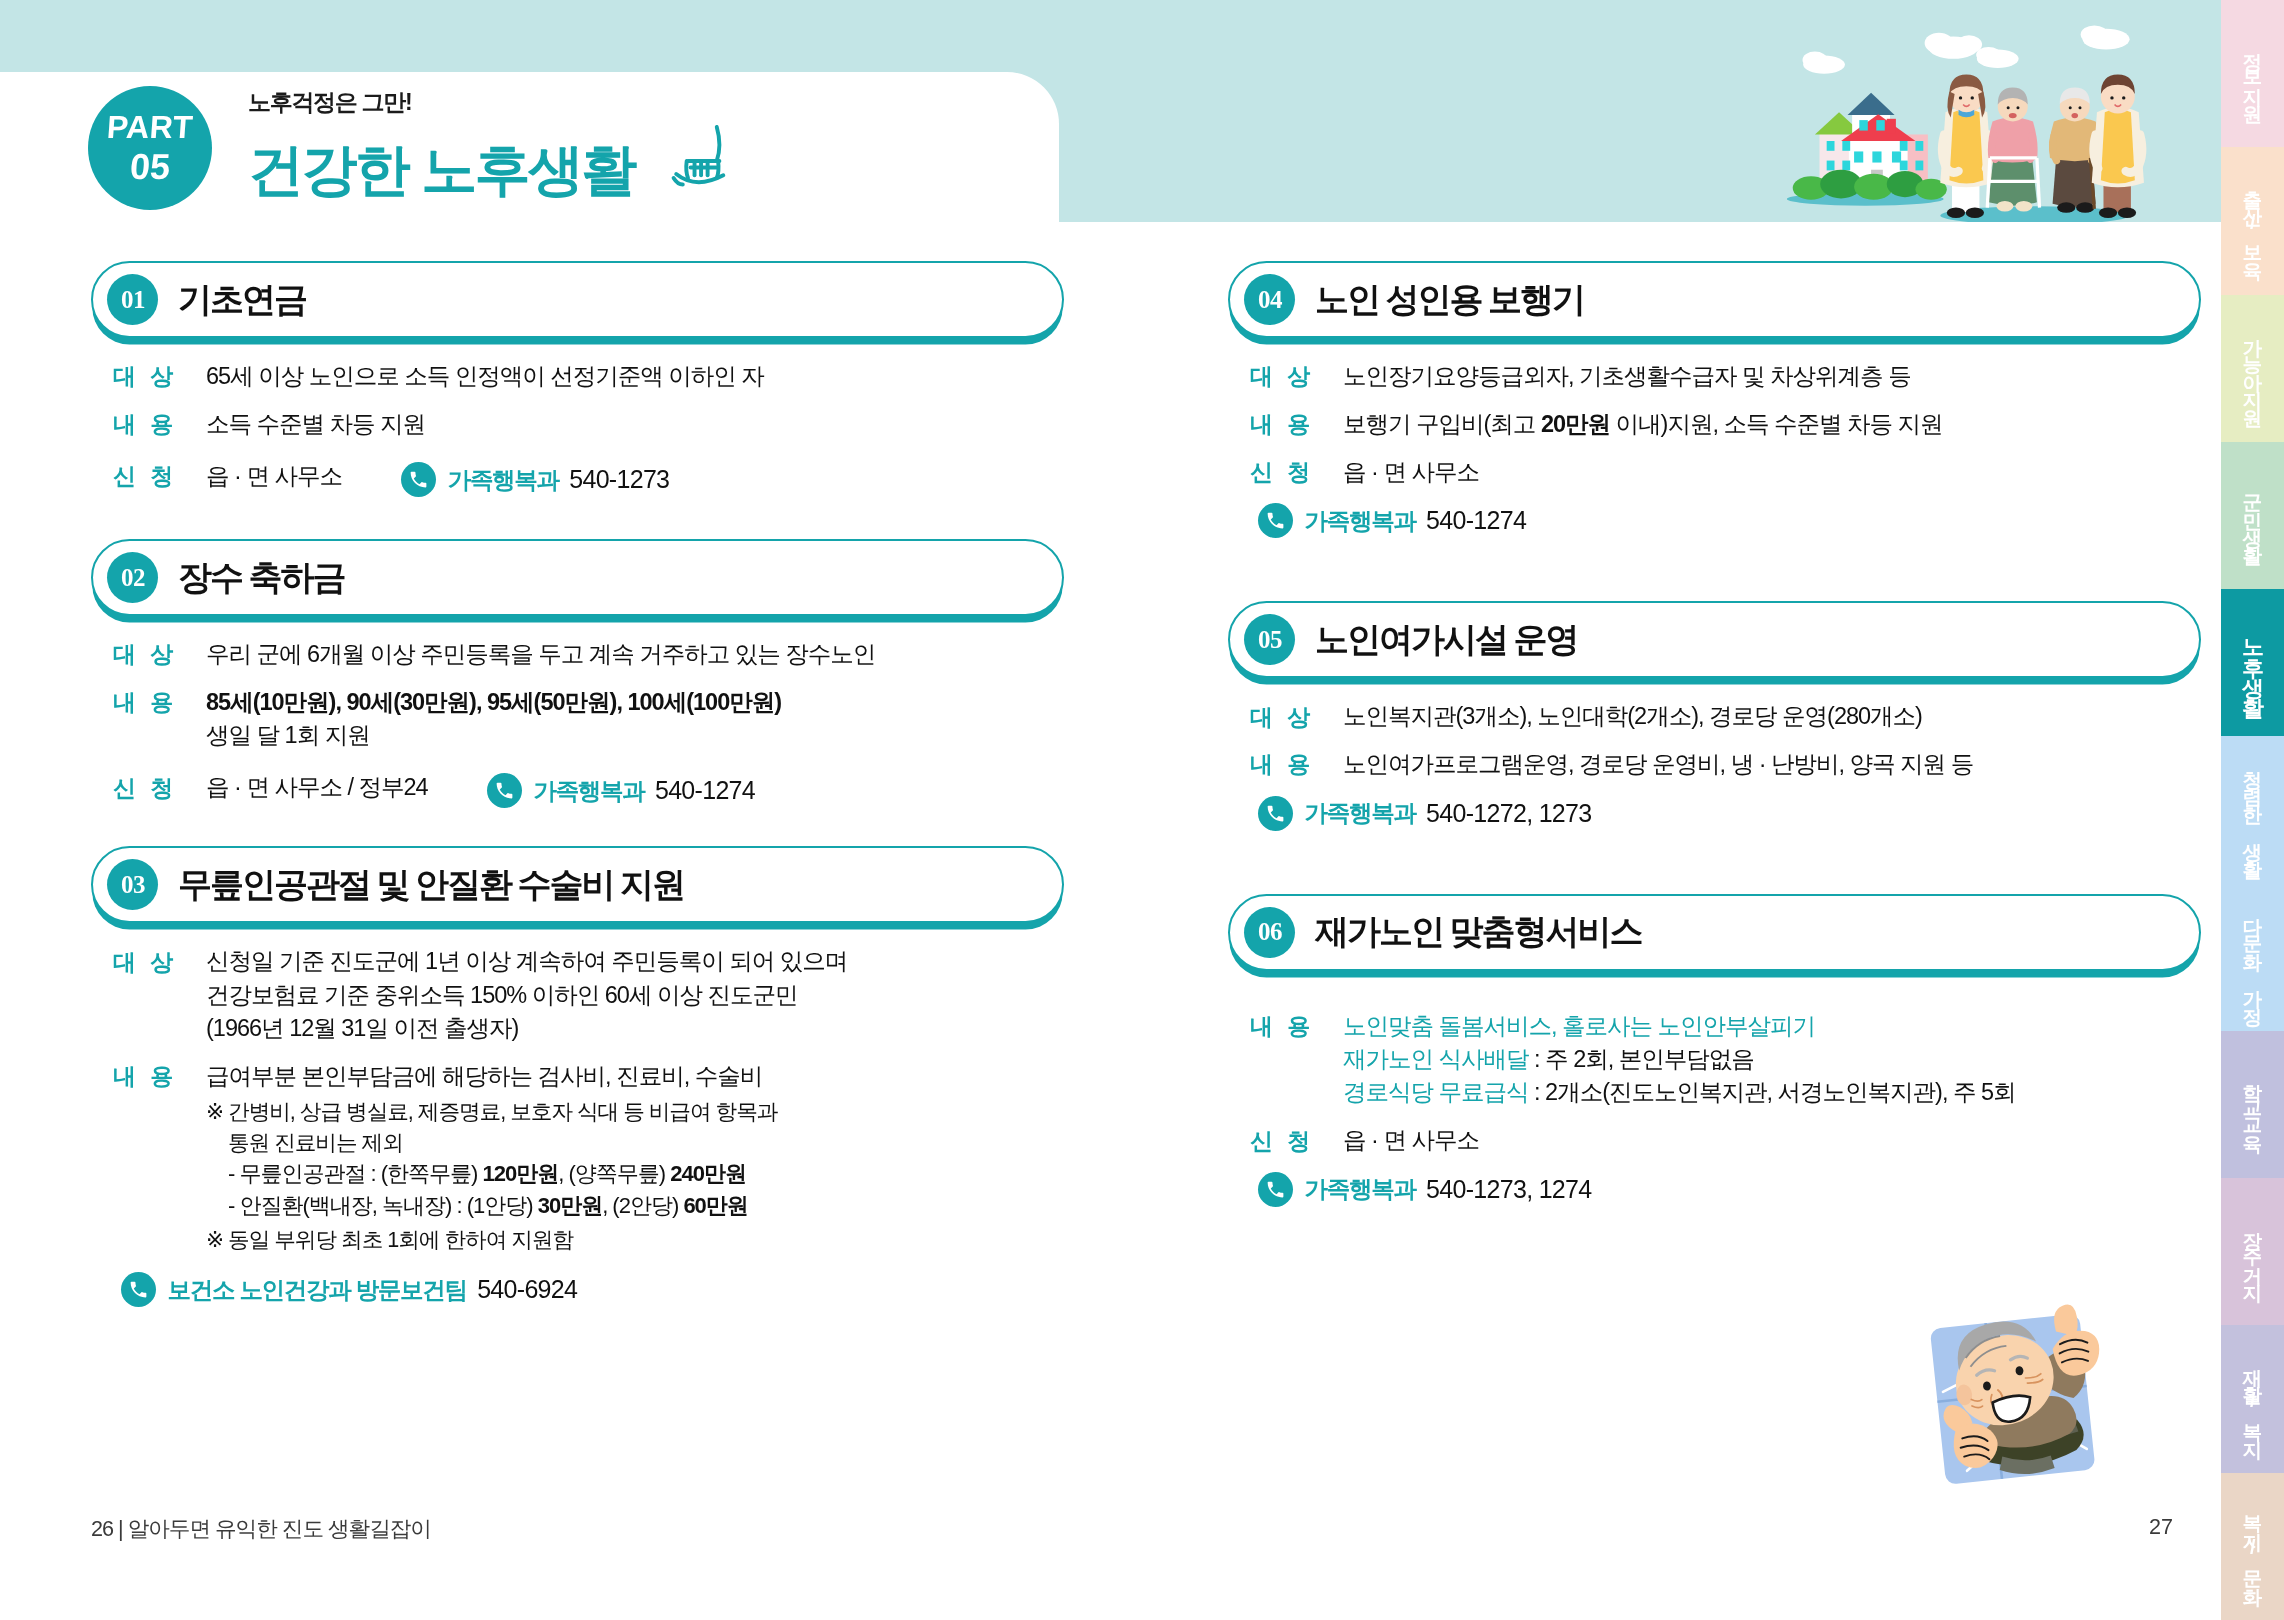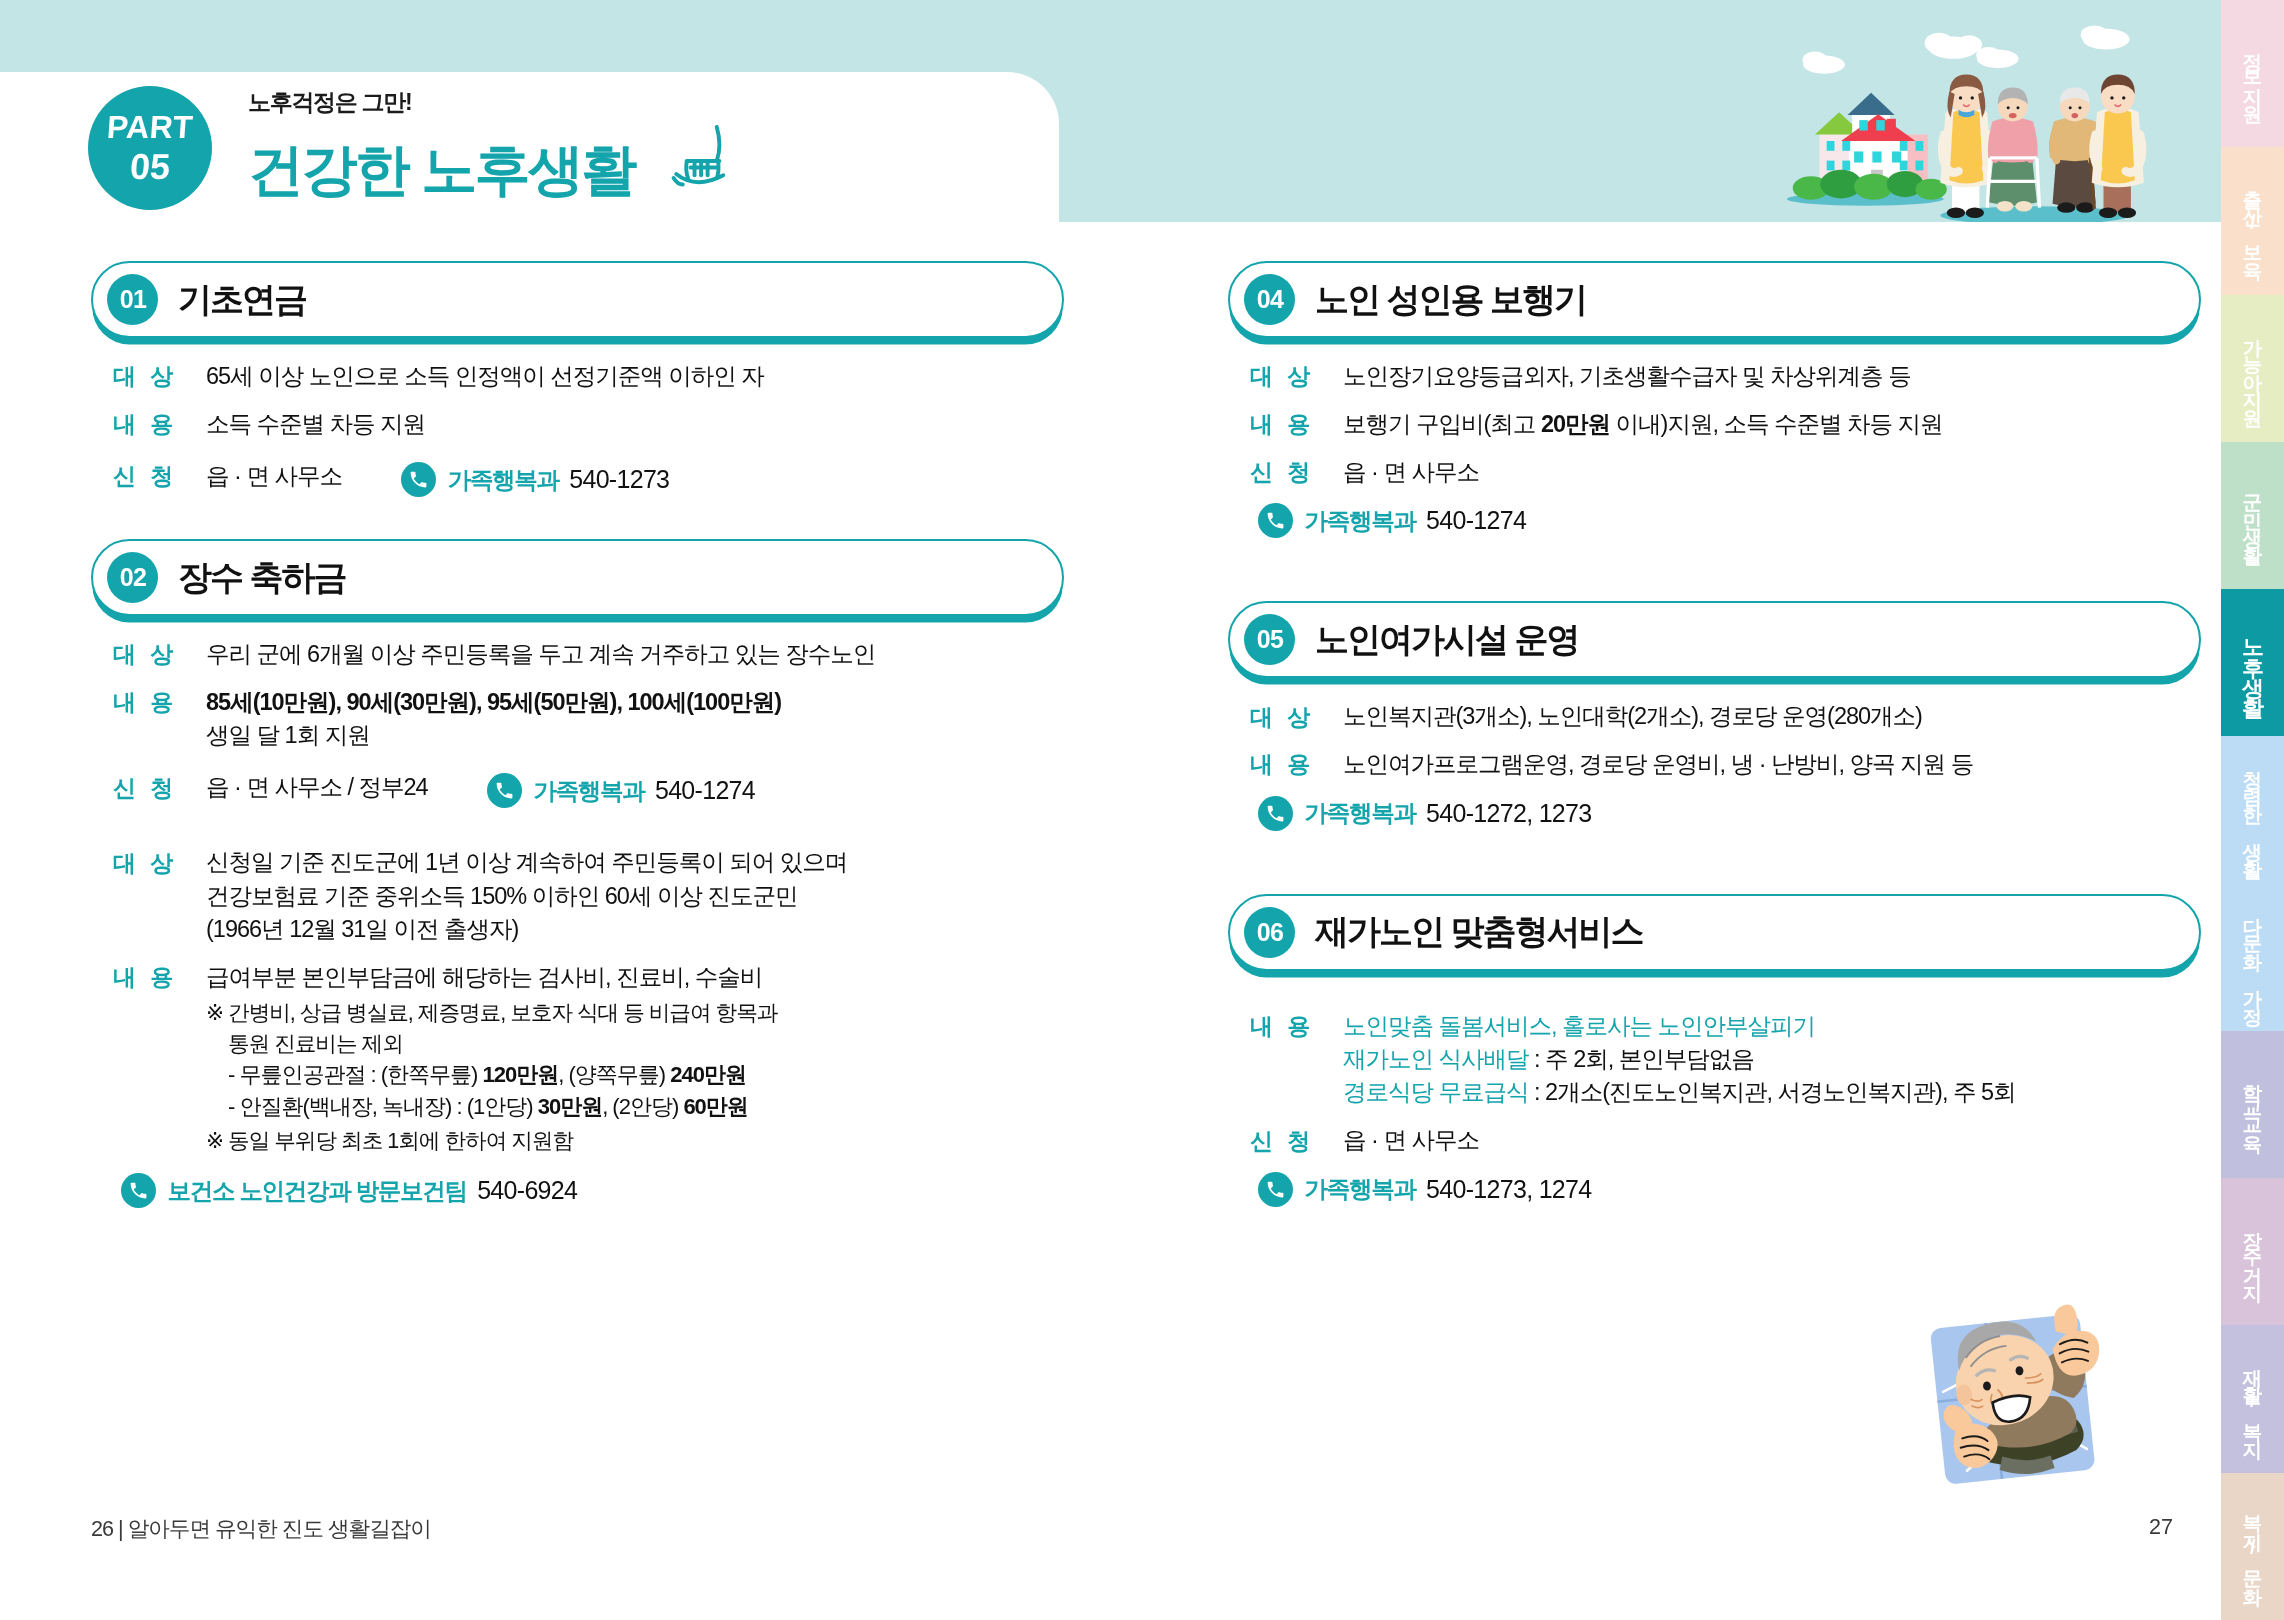--- a/index.html
+++ b/index.html
@@ -115,20 +115,21 @@
   .sec-head {
     position: relative;
     height: 77px;
     border: 2.6px solid #14a4ab;
     border-radius: 39px;
     box-shadow: 0 7.8px 0 -1.3px #14a4ab;
     background: #ffffff;
     display: flex;
     align-items: center;
     box-sizing: border-box;
+    font-family: Liberation Serif, serif;
   }
   .sec-num {
     width: 51px;
     height: 51px;
     min-width: 51px;
     border-radius: 50%;
     background: #14a4ab;
     color: #ffffff;
     font-size: 25px;
     font-weight: 700;
@@ -510,20 +511,24 @@
               </svg>
           </span>
           <span class="phone-dept">가족행복과</span>
           <span class="phone-num">540-1274</span>
         </div>
       </div>
     </div>
   </div>
 
   <div class="sec" style="margin-top:38px">
+    <div class="sec-head">
+      <div class="sec-num">03</div>
+      <div class="sec-title">무릎인공관절 및 안질환 수술비 지원</div>
+    </div>
     <div class="sec-body">
       <div class="row">
         <div class="row-label">대 상</div>
         <div class="row-value">
           <span class="ln">신청일 기준 진도군에 1년 이상 계속하여 주민등록이 되어 있으며</span>
           <span class="ln">건강보험료 기준 중위소득 150% 이하인 60세 이상 진도군민</span>
           <span class="ln">(1966년 12월 31일 이전 출생자)</span>
         </div>
       </div>
       <div class="row">

